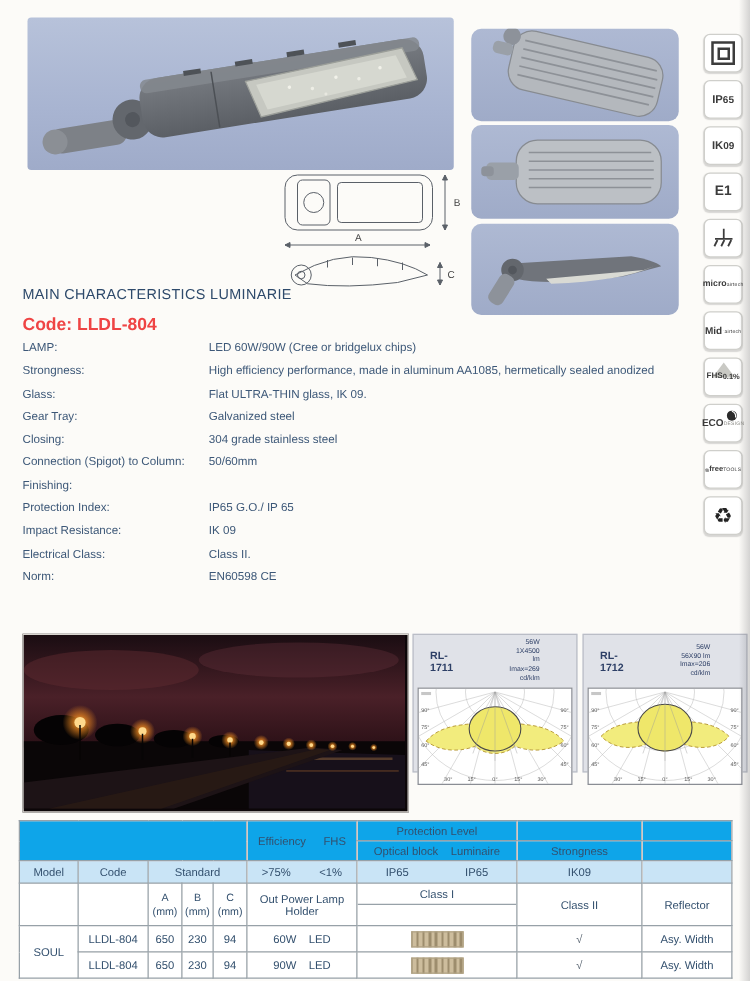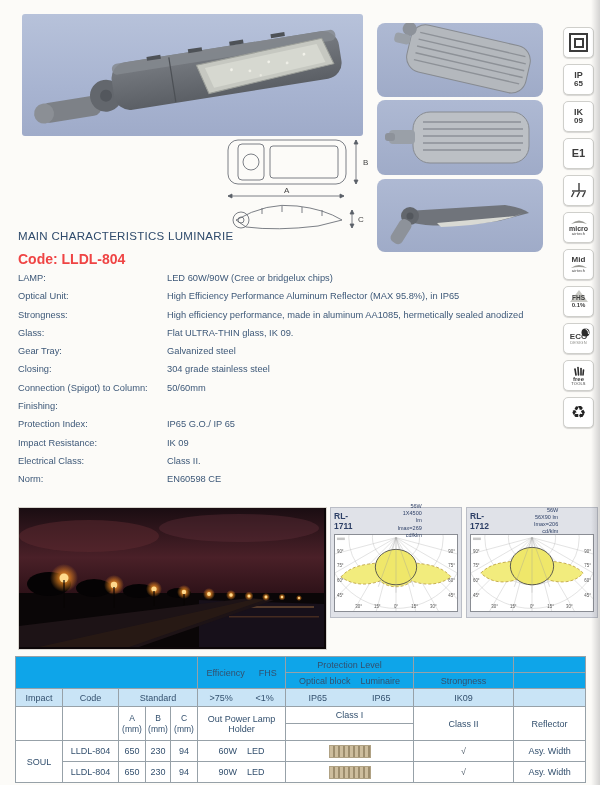--- a/index.html
+++ b/index.html
@@ -7,21 +7,21 @@
   .abs{position:absolute;}
 
   
   .hero{left:22px;top:14px;width:341px;height:122px;background:linear-gradient(180deg,#b7c2da 0%,#a8b4d1 60%,#9fabc9 100%);border-radius:3px;}
   
   .sidephoto{left:377px;width:166px;background:linear-gradient(180deg,#aeb9d3,#9fabc8);border-radius:8px;}
   .sp1{top:23px;height:74px;} .sp2{top:100px;height:75px;} .sp3{top:179px;height:73px;}
 
   
   .rail{left:563px;top:27px;width:32px;display:flex;flex-direction:column;gap:6px;}
-  .cert{width:29px;height:29px;background:#fff;border:1px solid #cfcfcb;border-radius:5px;box-shadow:0 1px 1px rgba(0,0,0,.15);display:flex;flex-direction:column;align-items:center;justify-content:center;color:#3c3c3c;line-height:1;}
+  .cert{width:29px;height:29px;background:#fff;border:1px solid #cfcfcb;border-radius:5px;box-shadow:0 1px 1px rgba(0,0,0,.15);display:flex;flex-direction:row;align-items:center;justify-content:center;color:#3c3c3c;line-height:1;}
   .cert .l1{font-size:9px;font-weight:bold;}
   .cert .l2{font-size:8px;font-weight:bold;}
   .cert .tiny1{font-size:7px;font-weight:bold;}
   .cert .tiny2{font-size:4px;letter-spacing:.2px;}
   .sq-outer{width:15px;height:15px;border:2px solid #3c3c3c;display:flex;align-items:center;justify-content:center;}
   .sq-inner{width:6px;height:6px;border:2px solid #3c3c3c;}
   .fhs-tri{width:0;height:0;border-left:9px solid transparent;border-right:9px solid transparent;border-bottom:12px solid #c9c9c4;position:absolute;top:3px;}
   .cert{position:relative;}
   .recycle{font-size:17px;color:#222;}
 
@@ -32,21 +32,21 @@
   .spec-row{display:flex;min-height:18.3px;align-items:baseline;}
   .spec-label{width:130px;flex:0 0 130px;font-size:9.3px;color:#3d5878;}
   .spec-value{font-size:9.3px;color:#3d5878;margin-left:19px;}
 
   
   .night{left:18px;top:507px;width:307px;height:141px;border:1px solid #d8d5cf;background:#0c0608;}
 
   
   .pm{top:507px;width:132px;height:111px;background:#e0e2e8;border:1px solid #babdc6;box-sizing:border-box;}
   .pm1{left:330px;} .pm2{left:466px;}
-  .pm-head{display:flex;align-items:center;height:26px;padding:0 3px;gap:45px;}
+  .pm-head{display:flex;align-items:center;height:42px;padding:0 13px;gap:45px;}
   .pm-code{font-size:8.5px;font-weight:bold;color:#2d3f66;flex:1;}
   .pm-spec{text-align:right;margin-right:3px;}
   .pm-spec div{font-size:5.5px;color:#2d3f66;line-height:1.3;}
   .pm-logo{width:15px;height:15px;background:#1e2a5e;position:relative;flex:0 0 15px;}
   .pm-logo:before{content:"";position:absolute;left:2px;top:2px;width:5px;height:11px;background:#fff;}
   .pm-logo:after{content:"";position:absolute;left:4px;top:2px;width:0;height:0;border-top:11px solid #1e2a5e;border-right:6px solid transparent;}
   .pm-plot{margin:0 3px;width:124px;height:78px;background:#fff;border:1px solid #8a8d94;box-sizing:border-box;}
 
   
   table.spec{position:absolute;left:15px;top:656px;border-collapse:collapse;table-layout:fixed;width:570px;}
@@ -246,24 +246,20 @@
 
 <div class="abs h-main">MAIN CHARACTERISTICS LUMINARIE</div>
 <div class="abs h-code">Code: LLDL-804</div>
 
 <div class="abs specs">
   <div class="spec-row">
       <span class="spec-label">LAMP:</span>
       <span class="spec-value">LED 60W/90W (Cree or bridgelux chips)</span>
     </div>
   <div class="spec-row">
-      <span class="spec-label">Optical Unit:</span>
-      <span class="spec-value">High Efficiency Performance Aluminum Reflector (MAX 95.8%), in IP65</span>
-    </div>
-  <div class="spec-row">
       <span class="spec-label">Strongness:</span>
       <span class="spec-value">High efficiency performance, made in aluminum AA1085, hermetically sealed anodized</span>
     </div>
   <div class="spec-row">
       <span class="spec-label">Glass:</span>
       <span class="spec-value">Flat ULTRA-THIN glass, IK 09.</span>
     </div>
   <div class="spec-row">
       <span class="spec-label">Gear Tray:</span>
       <span class="spec-value">Galvanized steel</span>
@@ -494,21 +490,21 @@
     <td class="hb">
       <span class="pairgap" style="gap:10px;">
             <span>Optical block</span>
             <span>Luminaire</span>
           </span>
     </td>
     <td class="hb">Strongness</td>
     <td class="hb"></td>
   </tr>
   <tr>
-    <td class="r3">Impact</td>
+    <td class="r3">Model</td>
     <td class="r3">Code</td>
     <td class="r3" colspan="3">Standard</td>
     <td class="r3">
       <span class="pairwide">
             <span>&gt;75%</span>
             <span>&lt;1%</span>
           </span>
     </td>
     <td class="r3">
       <span class="pairwide">

